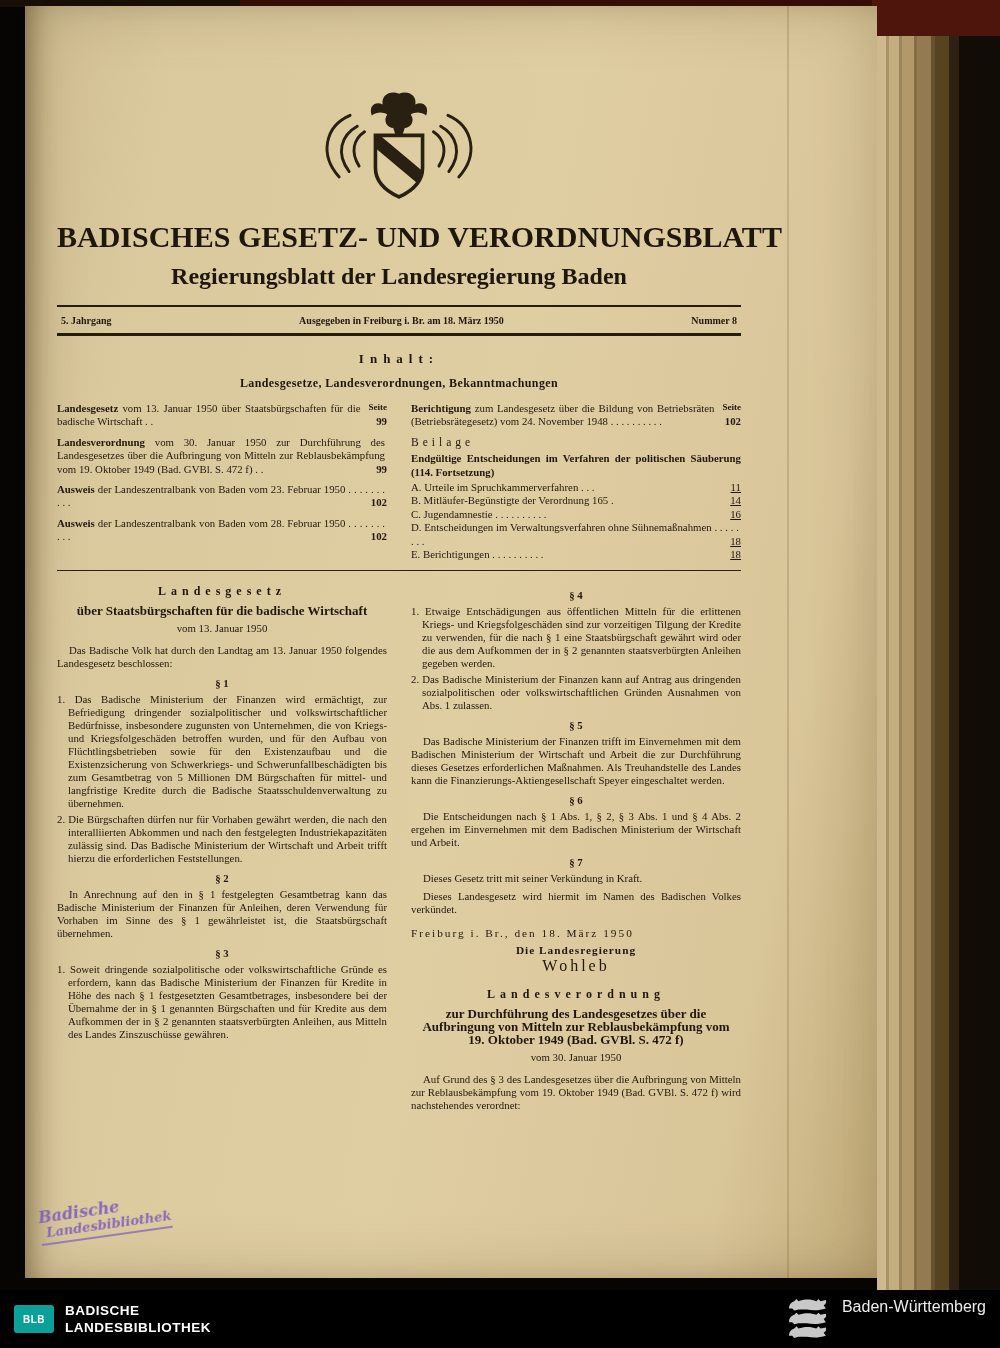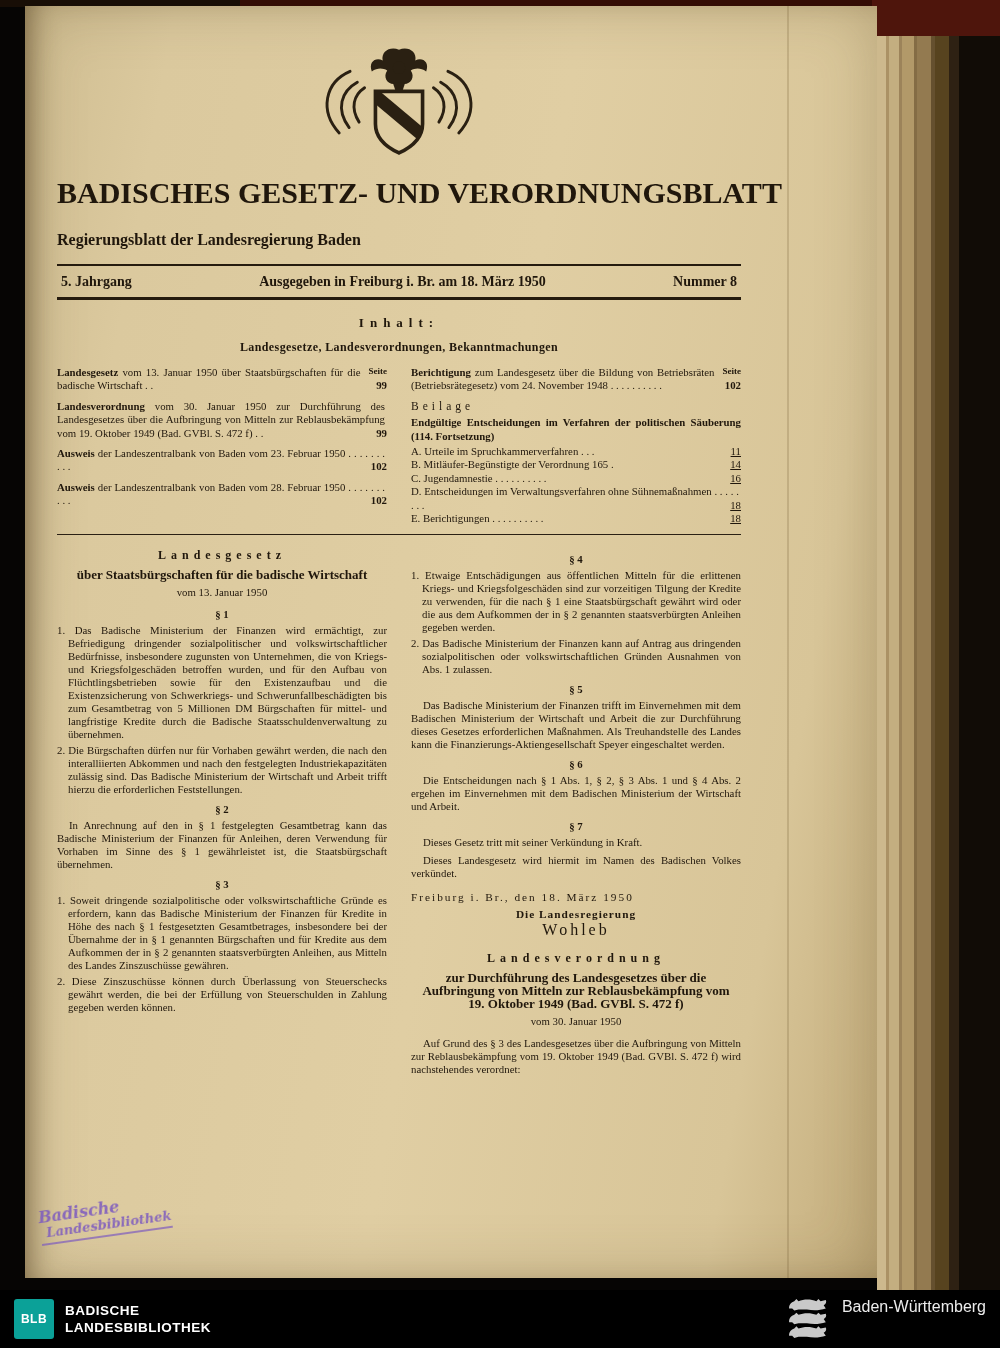--- a/index.html
+++ b/index.html
@@ -20,33 +20,33 @@
   .spine-corner { position:absolute; top:0; right:0; width:128px; height:36px; background:#4e150c; }
   .spine-line { position:absolute; top:0; left:240px; right:128px; height:6px; background:#340d05; }
 
   .page {
     position:absolute; left:25px; top:6px; width:852px; height:1272px;
     background:linear-gradient(100deg,#cfbd91 0%,#dbc99e 14%,#e0cea3 52%,#d8c598 84%,#c2ab7a 100%);
     box-shadow:inset 20px 0 28px -16px rgba(70,50,20,.55), inset 0 0 60px rgba(95,75,40,.28);
   }
   .page::after { content:""; position:absolute; top:0; right:88px; width:2px; height:100%;
     background:rgba(110,85,45,.22); }
-  .inner { width:684px; margin-left:32px; padding-top:40px; }
+  .inner { width:684px; margin-left:32px; padding-top:84px; }
 
   .crest { text-align:center; }
   .title {
     margin:10px 0 0; text-align:center; font-size:30px; line-height:34px;
     font-weight:bold; letter-spacing:0; white-space:nowrap;
   }
-  .subtitle { text-align:left; font-size:16px; font-weight:bold; margin-top:21px; }
+  .subtitle { text-align:center; font-size:24px; font-weight:bold; margin-top:9px; }
 
   .issue-bar {
     display:flex; justify-content:space-between; align-items:baseline;
     border-top:2px solid #251b0e; border-bottom:3px solid #251b0e;
-    margin-top:15px; padding:8px 4px 7px; font-size:14px; font-weight:bold;
+    margin-top:15px; padding:8px 4px 7px; font-size:10px; font-weight:bold;
   }
 
   .inhalt-head { text-align:center; font-weight:bold; font-size:13px; letter-spacing:6px; margin-top:15px; }
   .inhalt-sub  { text-align:center; font-weight:bold; font-size:12px; letter-spacing:.4px; margin-top:9px; }
 
   .toc { display:flex; gap:24px; margin-top:11px; font-size:10.8px; line-height:13.4px; }
   .toc-col { width:330px; position:relative; }
   .seite-label { float:right; font-size:9px; font-weight:bold; margin:-1px 0 1px 8px; }
   .toc-item { position:relative; text-align:justify; margin:0 0 7px; padding-right:2px; }
   .toc-item .pgnum { position:absolute; right:0; bottom:0; font-weight:bold; background:transparent; }
@@ -78,23 +78,23 @@
   .stamp-l1 { font-size:16px; line-height:17px; }
   .stamp-l2 { font-size:13px; line-height:15px; padding-left:6px; }
 
   .footer {
     position:absolute; left:0; bottom:0; width:100%; height:58px; background:#000;
     display:flex; align-items:center; justify-content:space-between;
     padding:0 14px; font-family:"Liberation Sans", sans-serif;
   }
   .footer-left { display:flex; align-items:center; gap:11px; }
   .blb-badge {
-    width:40px; height:40px; background:#0ba198; border-radius:3px;
+    width:40px; height:28px; background:#0ba198; border-radius:3px;
     display:flex; align-items:center; justify-content:center;
-    color:#fff; font-weight:bold; font-size:12px; letter-spacing:.5px;
+    color:#fff; font-weight:bold; font-size:10px; letter-spacing:.5px;
   }
   .lib-name { color:#fff; font-weight:bold; font-size:13.5px; line-height:17px; letter-spacing:.5px; }
   .footer-right { display:flex; align-items:flex-start; gap:10px; color:#ececec; font-size:16px; }
 </style>
 </head>
 <body>
 
 <div class="stage">
   <div class="top-strip"></div>
   <div class="edges"></div>
@@ -164,28 +164,28 @@
         </div>
       </div>
 
       <hr class="rule">
 
       <div class="body-cols">
         <div class="body-col">
           <div class="art-head1">Landesgesetz</div>
           <div class="art-head2">über Staatsbürgschaften für die badische Wirtschaft</div>
           <div class="art-date">vom 13. Januar 1950</div>
+          <p class="body">Das Badische Volk hat durch den Landtag am 13. Januar 1950 folgendes Landesgesetz beschlossen:</p>
           <div class="sec-label">§ 1</div>
           <p class="hang">1. Das Badische Ministerium der Finanzen wird ermächtigt, zur Befriedigung dringender sozialpolitischer und volkswirtschaftlicher Bedürfnisse, insbesondere zugunsten von Unternehmen, die von Kriegs- und Kriegsfolgeschäden betroffen wurden, und für den Aufbau von Flüchtlingsbetrieben sowie für den Existenzaufbau und die Existenzsicherung von Schwerkriegs- und Schwerunfallbeschädigten bis zum Gesamtbetrag von 5 Millionen DM Bürgschaften für mittel- und langfristige Kredite durch die Badische Staatsschuldenverwaltung zu übernehmen.</p>
           <p class="hang">2. Die Bürgschaften dürfen nur für Vorhaben gewährt werden, die nach den interalliierten Abkommen und nach den festgelegten Industriekapazitäten zulässig sind. Das Badische Ministerium der Wirtschaft und Arbeit trifft hierzu die erforderlichen Feststellungen.</p>
           <div class="sec-label">§ 2</div>
           <p class="body">In Anrechnung auf den in § 1 festgelegten Gesamtbetrag kann das Badische Ministerium der Finanzen für Anleihen, deren Verwendung für Vorhaben im Sinne des § 1 gewährleistet ist, die Staatsbürgschaft übernehmen.</p>
           <div class="sec-label">§ 3</div>
           <p class="hang">1. Soweit dringende sozialpolitische oder volkswirtschaftliche Gründe es erfordern, kann das Badische Ministerium der Finanzen für Kredite in Höhe des nach § 1 festgesetzten Gesamtbetrages, insbesondere bei der Übernahme der in § 1 genannten Bürgschaften und für Kredite aus dem Aufkommen der in § 2 genannten staatsverbürgten Anleihen, aus Mitteln des Landes Zinszuschüsse gewähren.</p>
-          <p class="hang">2. Diese Zinszuschüsse können durch Überlassung von Steuerschecks gewährt werden, die bei der Erfüllung von Steuerschulden in Zahlung gegeben werden können.</p>
         </div>
 
         <div class="body-col">
           <div class="sec-label">§ 4</div>
           <p class="hang">1. Etwaige Entschädigungen aus öffentlichen Mitteln für die erlittenen Kriegs- und Kriegsfolgeschäden sind zur vorzeitigen Tilgung der Kredite zu verwenden, für die nach § 1 eine Staatsbürgschaft gewährt wird oder die aus dem Aufkommen der in § 2 genannten staatsverbürgten Anleihen gegeben werden.</p>
           <p class="hang">2. Das Badische Ministerium der Finanzen kann auf Antrag aus dringenden sozialpolitischen oder volkswirtschaftlichen Gründen Ausnahmen von Abs. 1 zulassen.</p>
           <div class="sec-label">§ 5</div>
           <p class="body">Das Badische Ministerium der Finanzen trifft im Einvernehmen mit dem Badischen Ministerium der Wirtschaft und Arbeit die zur Durchführung dieses Gesetzes erforderlichen Maßnahmen. Als Treuhandstelle des Landes kann die Finanzierungs-Aktiengesellschaft Speyer eingeschaltet werden.</p>
           <div class="sec-label">§ 6</div>
           <p class="body">Die Entscheidungen nach § 1 Abs. 1, § 2, § 3 Abs. 1 und § 4 Abs. 2 ergehen im Einvernehmen mit dem Badischen Ministerium der Wirtschaft und Arbeit.</p>

